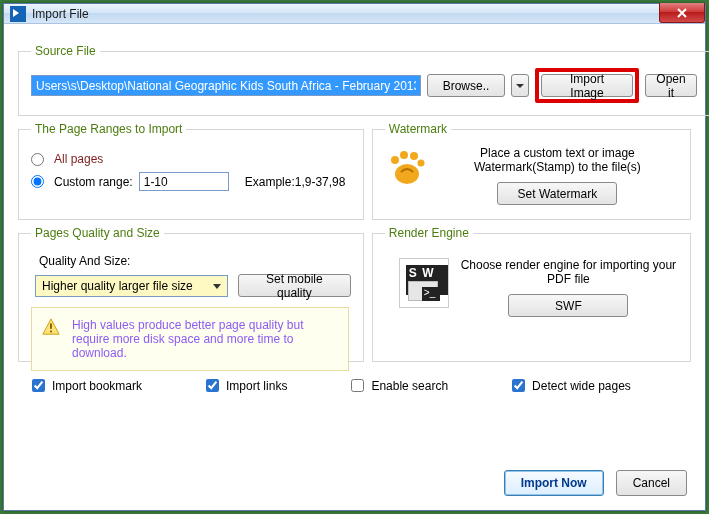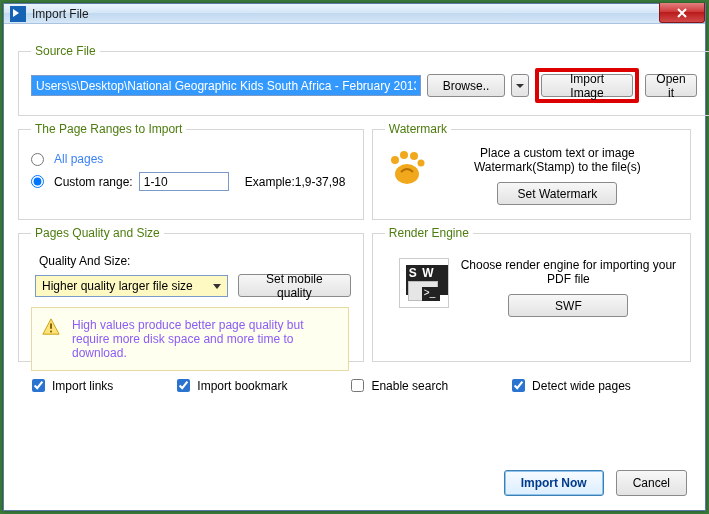--- a/index.html
+++ b/index.html
@@ -77,21 +77,21 @@
   .checks label { display:flex; align-items:center; gap:4px; }
   .checks input[type=checkbox]{ accent-color:#2a74d0; }
   .footer { position:absolute; right:18px; bottom:14px; display:flex; gap:12px; }
   .btn-primary {
     height:26px; padding:0 16px; font-weight:bold; color:#003a8c;
     background:linear-gradient(to bottom,#f7fbff,#dceeff);
     border:1px solid #3c7fb1; border-radius:3px; cursor:pointer;
     box-shadow: 0 0 0 1px #8ec4ef inset;
   }
   .btn-cancel { height:26px; padding:0 16px; }
-  .link { color:#3b82f6; cursor:pointer; }
+  .link { color:#7f1d1d; cursor:pointer; }
   .centered { text-align:center; }
 </style>
 </head>
 <body>
 
 <div class="window">
   <div class="titlebar">
     <div class="icon"></div>
     <span class="title">Import File</span>
     <div class="closebtn">
@@ -192,25 +192,25 @@
               </div>
             </div>
           </div>
         </fieldset>
       </div>
     </div>
 
     <div class="checks">
       <label>
         <input type="checkbox" checked="" style="">
+        <span>Import bookmark</span>
+      </label>
+      <label>
+        <input type="checkbox" checked="" style="">
         <span>Import links</span>
-      </label>
-      <label>
-        <input type="checkbox" checked="" style="">
-        <span>Import bookmark</span>
       </label>
       <label>
         <input type="checkbox" style="">
         <span>Enable search</span>
       </label>
       <label>
         <input type="checkbox" checked="" style="">
         <span>Detect wide pages</span>
       </label>
     </div>

